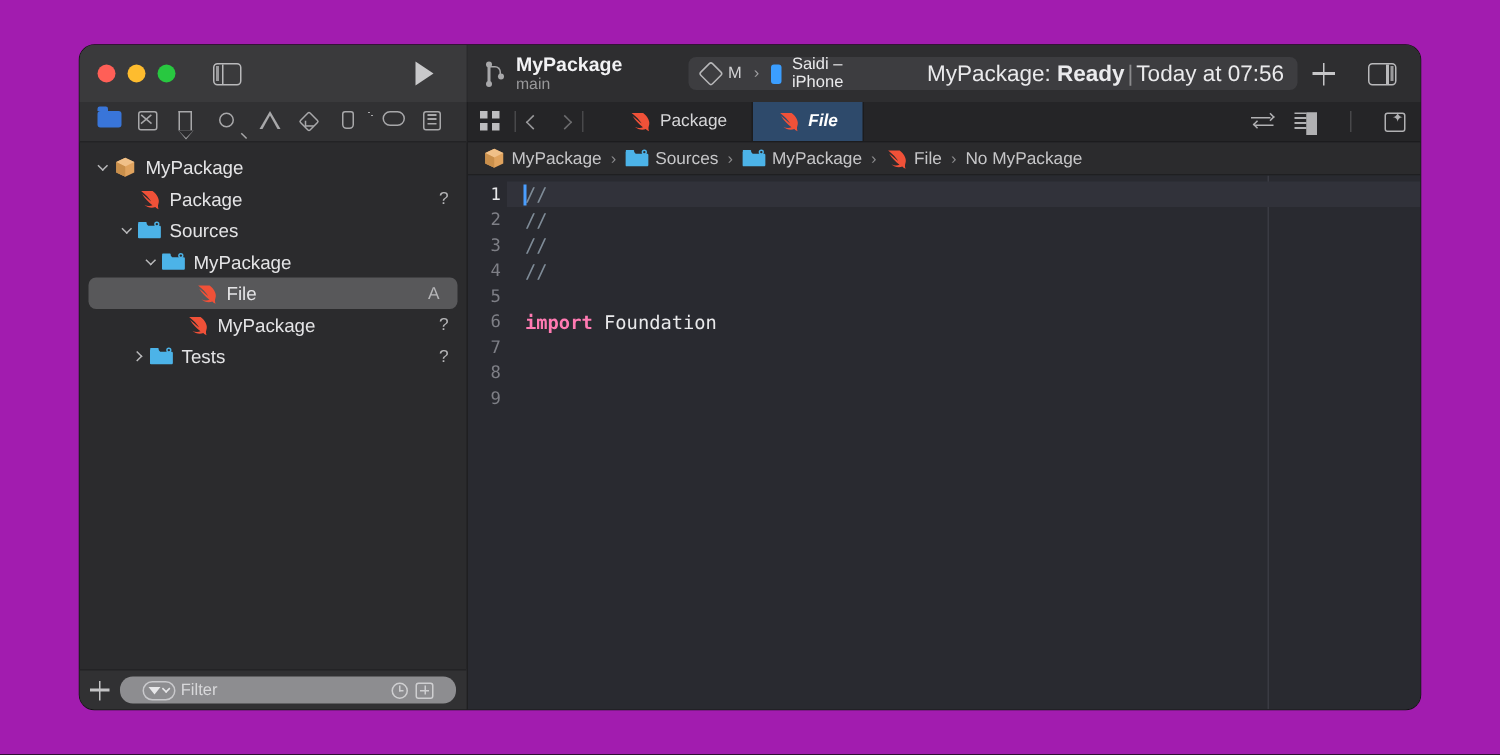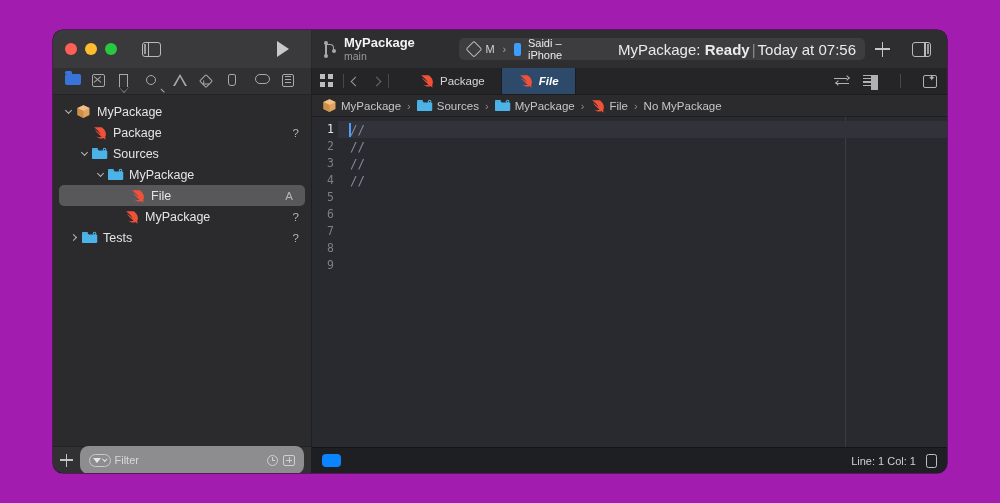--- a/index.html
+++ b/index.html
@@ -310,25 +310,25 @@
   }
   .filter-plus {
     width: 13px; height: 13px; position: relative; flex: 0 0 13px;
   }
   .filter-plus::before, .filter-plus::after {
     content:""; position:absolute; background:#c3c3c5;
   }
   .filter-plus::before { left:0; top:5.7px; width:13px; height:1.6px; }
   .filter-plus::after { top:0; left:5.7px; height:13px; width:1.6px; }
   .filter-field {
-    flex: 1; height: 28px;
+    flex: 1; height: 18px;
     background: #8d8d90;
     border-radius: 8.5px;
     display: flex; align-items: center;
-    padding: 0 9px; gap: 4px;
+    padding: 0 15px; gap: 4px;
   }
   .funnel-pill {
     display:flex; align-items:center; gap:2px;
     height:13px; border:1px solid #c9c9cc; border-radius:7px;
     padding: 0 3px;
   }
   .funnel {
     width:0;height:0;
     border-left:4px solid transparent; border-right:4px solid transparent;
     border-top:5px solid #e8e8ea;
@@ -644,21 +644,21 @@
             <div class="tree-row" style="padding-left: 56px;">
               <span class="twisty none"></span>
               <span class="row-icon">
                 <span class="icon-swift"><svg width="15" height="14" viewBox="0 0 16 15">
                     <path d="M2.2 1.4c3.3 2.6 5.6 5 7.2 7.6C7.6 7.5 5.2 5.6 2.9 3.6c1.9 3.2 4.4 5.8 7.4 8-1.5.7-3.7.8-5.8-.3 2.2 2 5.3 2.8 7.9 1.6.5.7 1.2 1.3 2.3 1.6-.6-1.3-.6-2.6-.2-3.8C15.7 7.9 14 4 10.4 1.4H2.2Z" fill="#f05138"></path>
                   </svg></span>
               </span>
               <span class="row-label">MyPackage</span>
               <span class="row-status">?</span>
             </div>
-            <div class="tree-row" style="padding-left: 14px;">
+            <div class="tree-row" style="padding-left: 32px;">
               <span class="twisty closed">
                 <span class="chev"></span>
               </span>
               <span class="row-icon">
                 <span class="icon-srcfolder"><svg width="16" height="13" viewBox="0 0 17 14">
                     <path d="M0.6 2.3h5.3l1.3 1.5h8.2c.5 0 .9.4.9.9v7.2c0 .5-.4.9-.9.9H.6c-.5 0-.9-.4-.9-.9V3.2c0-.5.4-.9.9-.9Z" fill="#4cb3e8"></path>
                     <path d="M0.6 1h4.8c.4 0 .7.3.7.7v1.3H0V1.7c0-.4.3-.7.6-.7Z" fill="#4cb3e8"></path>
                     <circle cx="13.4" cy="2.6" r="1.9" fill="#4cb3e8"></circle>
                     <circle cx="13.4" cy="2.6" r="0.85" fill="#2b2b2d"></circle>
                   </svg></span>
@@ -776,28 +776,22 @@
               <div class="gline">8</div>
               <div class="gline">9</div>
             </div>
           <div class="code-col" id="code">
             <div class="col-guide"></div>
           <div class="cline row-hl"><span class="tok-comment">//</span><span class="cursor"></span></div>
               <div class="cline"><span class="tok-comment">//</span></div>
               <div class="cline"><span class="tok-comment">//</span></div>
               <div class="cline"><span class="tok-comment">//</span></div>
               <div class="cline"><span class="tok-plain"></span></div>
+              <div class="cline"><span class="tok-kw">import</span><span class="tok-plain"> Foundation</span></div>
               <div class="cline"><span class="tok-plain"></span></div>
             </div>
         </div>
 
-        <div class="editor-status">
-          <div class="activity-pill"></div>
-          <div class="status-right">
-            <span class="linecol">Line: 1  Col: 1</span>
-            <span class="ic-phone"></span>
-          </div>
-        </div>
 
       </div>
     </div>
   </div>
 </div>
 
 </body></html>

